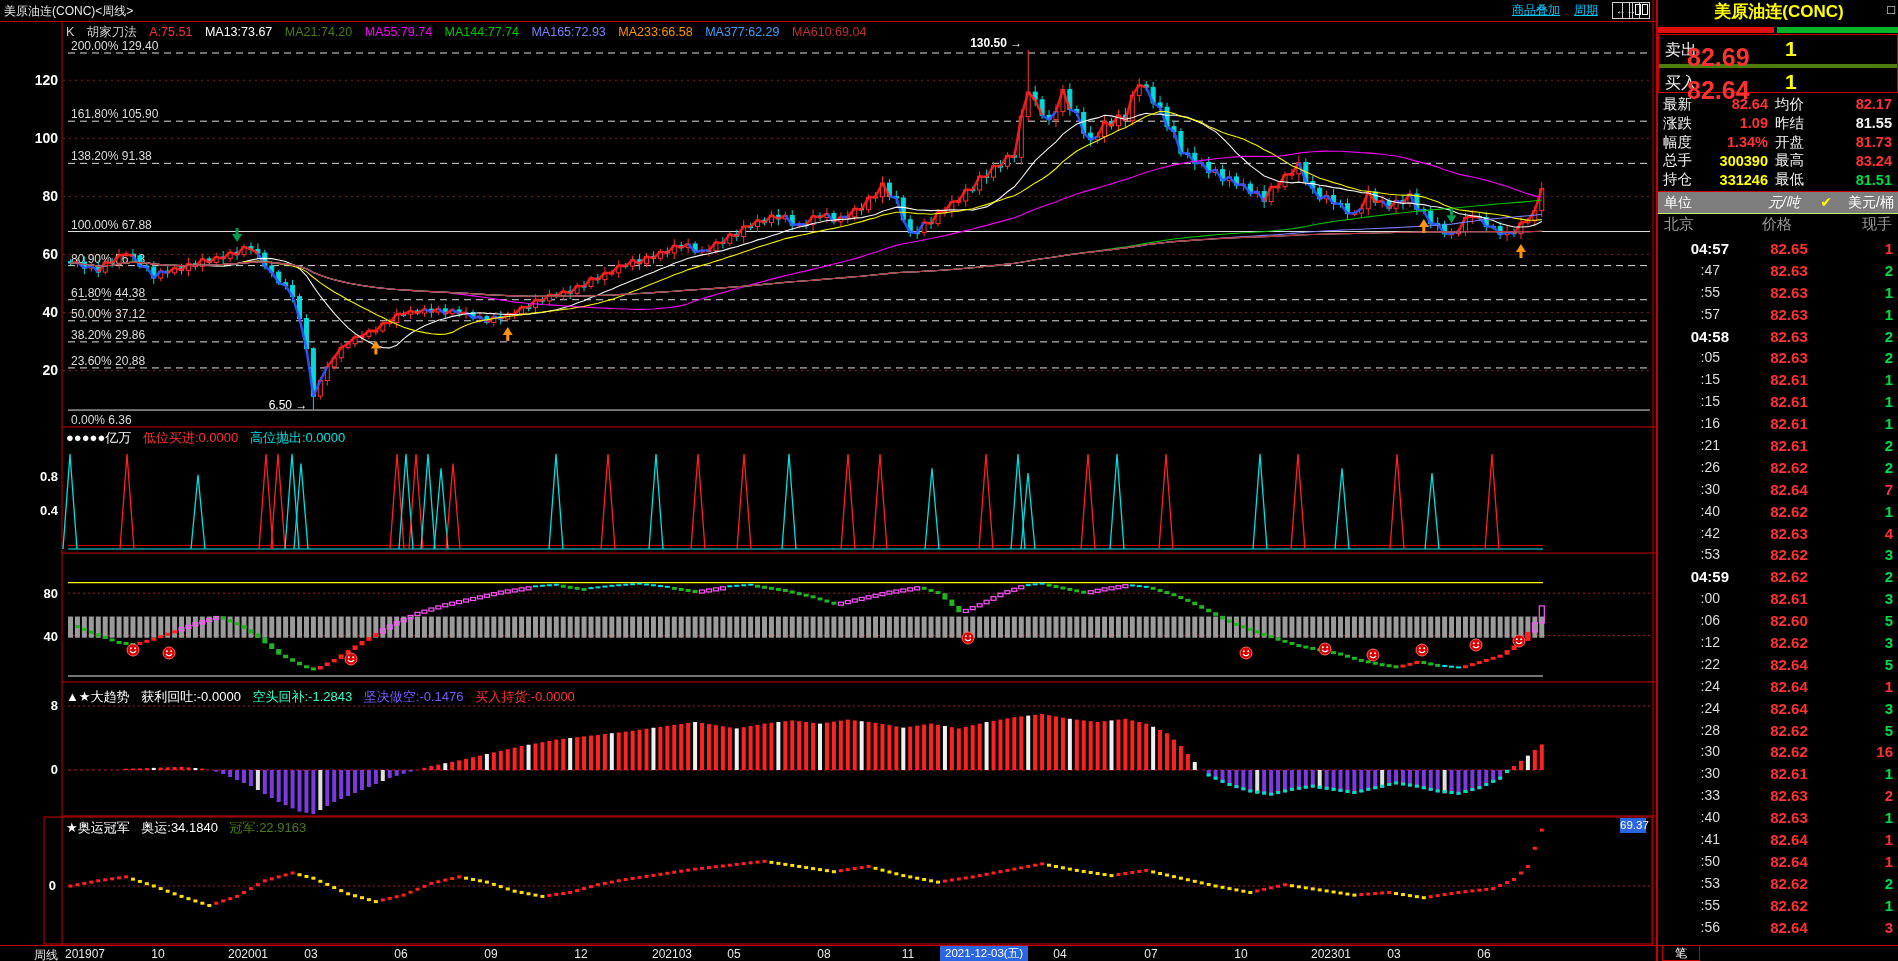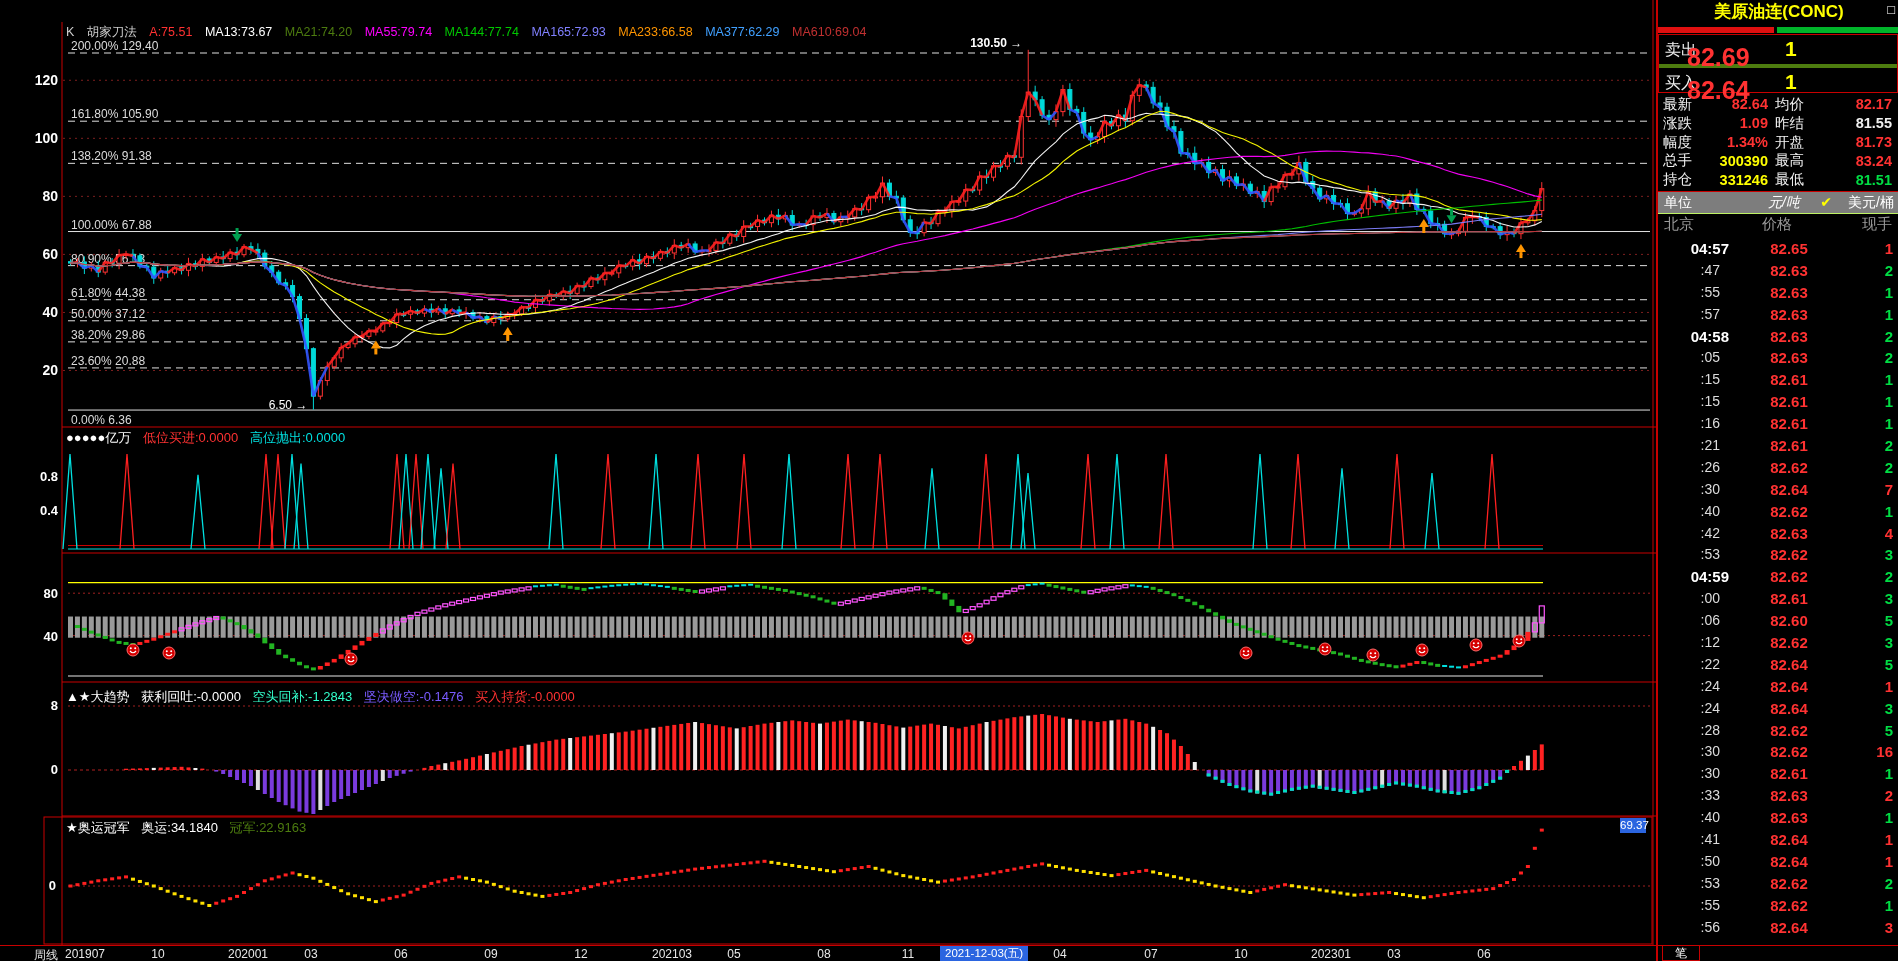--- a/index.html
+++ b/index.html
@@ -66,20 +66,38 @@
   .trow .tq{position:absolute;right:5px;font-weight:bold;font-size:15px;}
   #qp-footer{position:absolute;left:0;top:945px;width:240px;height:16px;border-top:1px solid #c80000;}
   #bi-tab{position:absolute;left:4px;top:0px;width:36px;height:14px;border:1px solid #c80000;border-top:none;color:#fff;font-size:12px;text-align:center;line-height:14px;cursor:pointer;}
 </style>
 </head>
 <body>
 
 <div id="app">
 
   <div id="chart-area">
+    <div id="titlebar">
+      <span class="wtitle">美原油连(CONC)&lt;周线&gt;</span>
+      <div id="tb-right">
+        <a class="lnk">商品叠加</a>
+        <a class="lnk">周期</a>
+        <div id="tb-icons">
+          <span class="ibtn">
+              <span>←</span>
+            </span>
+          <span class="ibtn">
+              <span>→</span>
+            </span>
+          <span class="ibtn">
+              <span class="split-icon"><i></i><i></i></span>
+            </span>
+        </div>
+      </div>
+    </div>
 
     <div id="ma-header">
       <span class="c-gry">K</span>
       <span class="c-gry">胡家刀法</span>
       <span class="c-red">A:75.51</span>
       <span class="c-wht">MA13:73.67</span>
       <span class="c-yel">MA21:74.20</span>
       <span class="c-mag">MA55:79.74</span>
       <span class="c-grn">MA144:77.74</span>
       <span class="c-blu">MA165:72.93</span>

